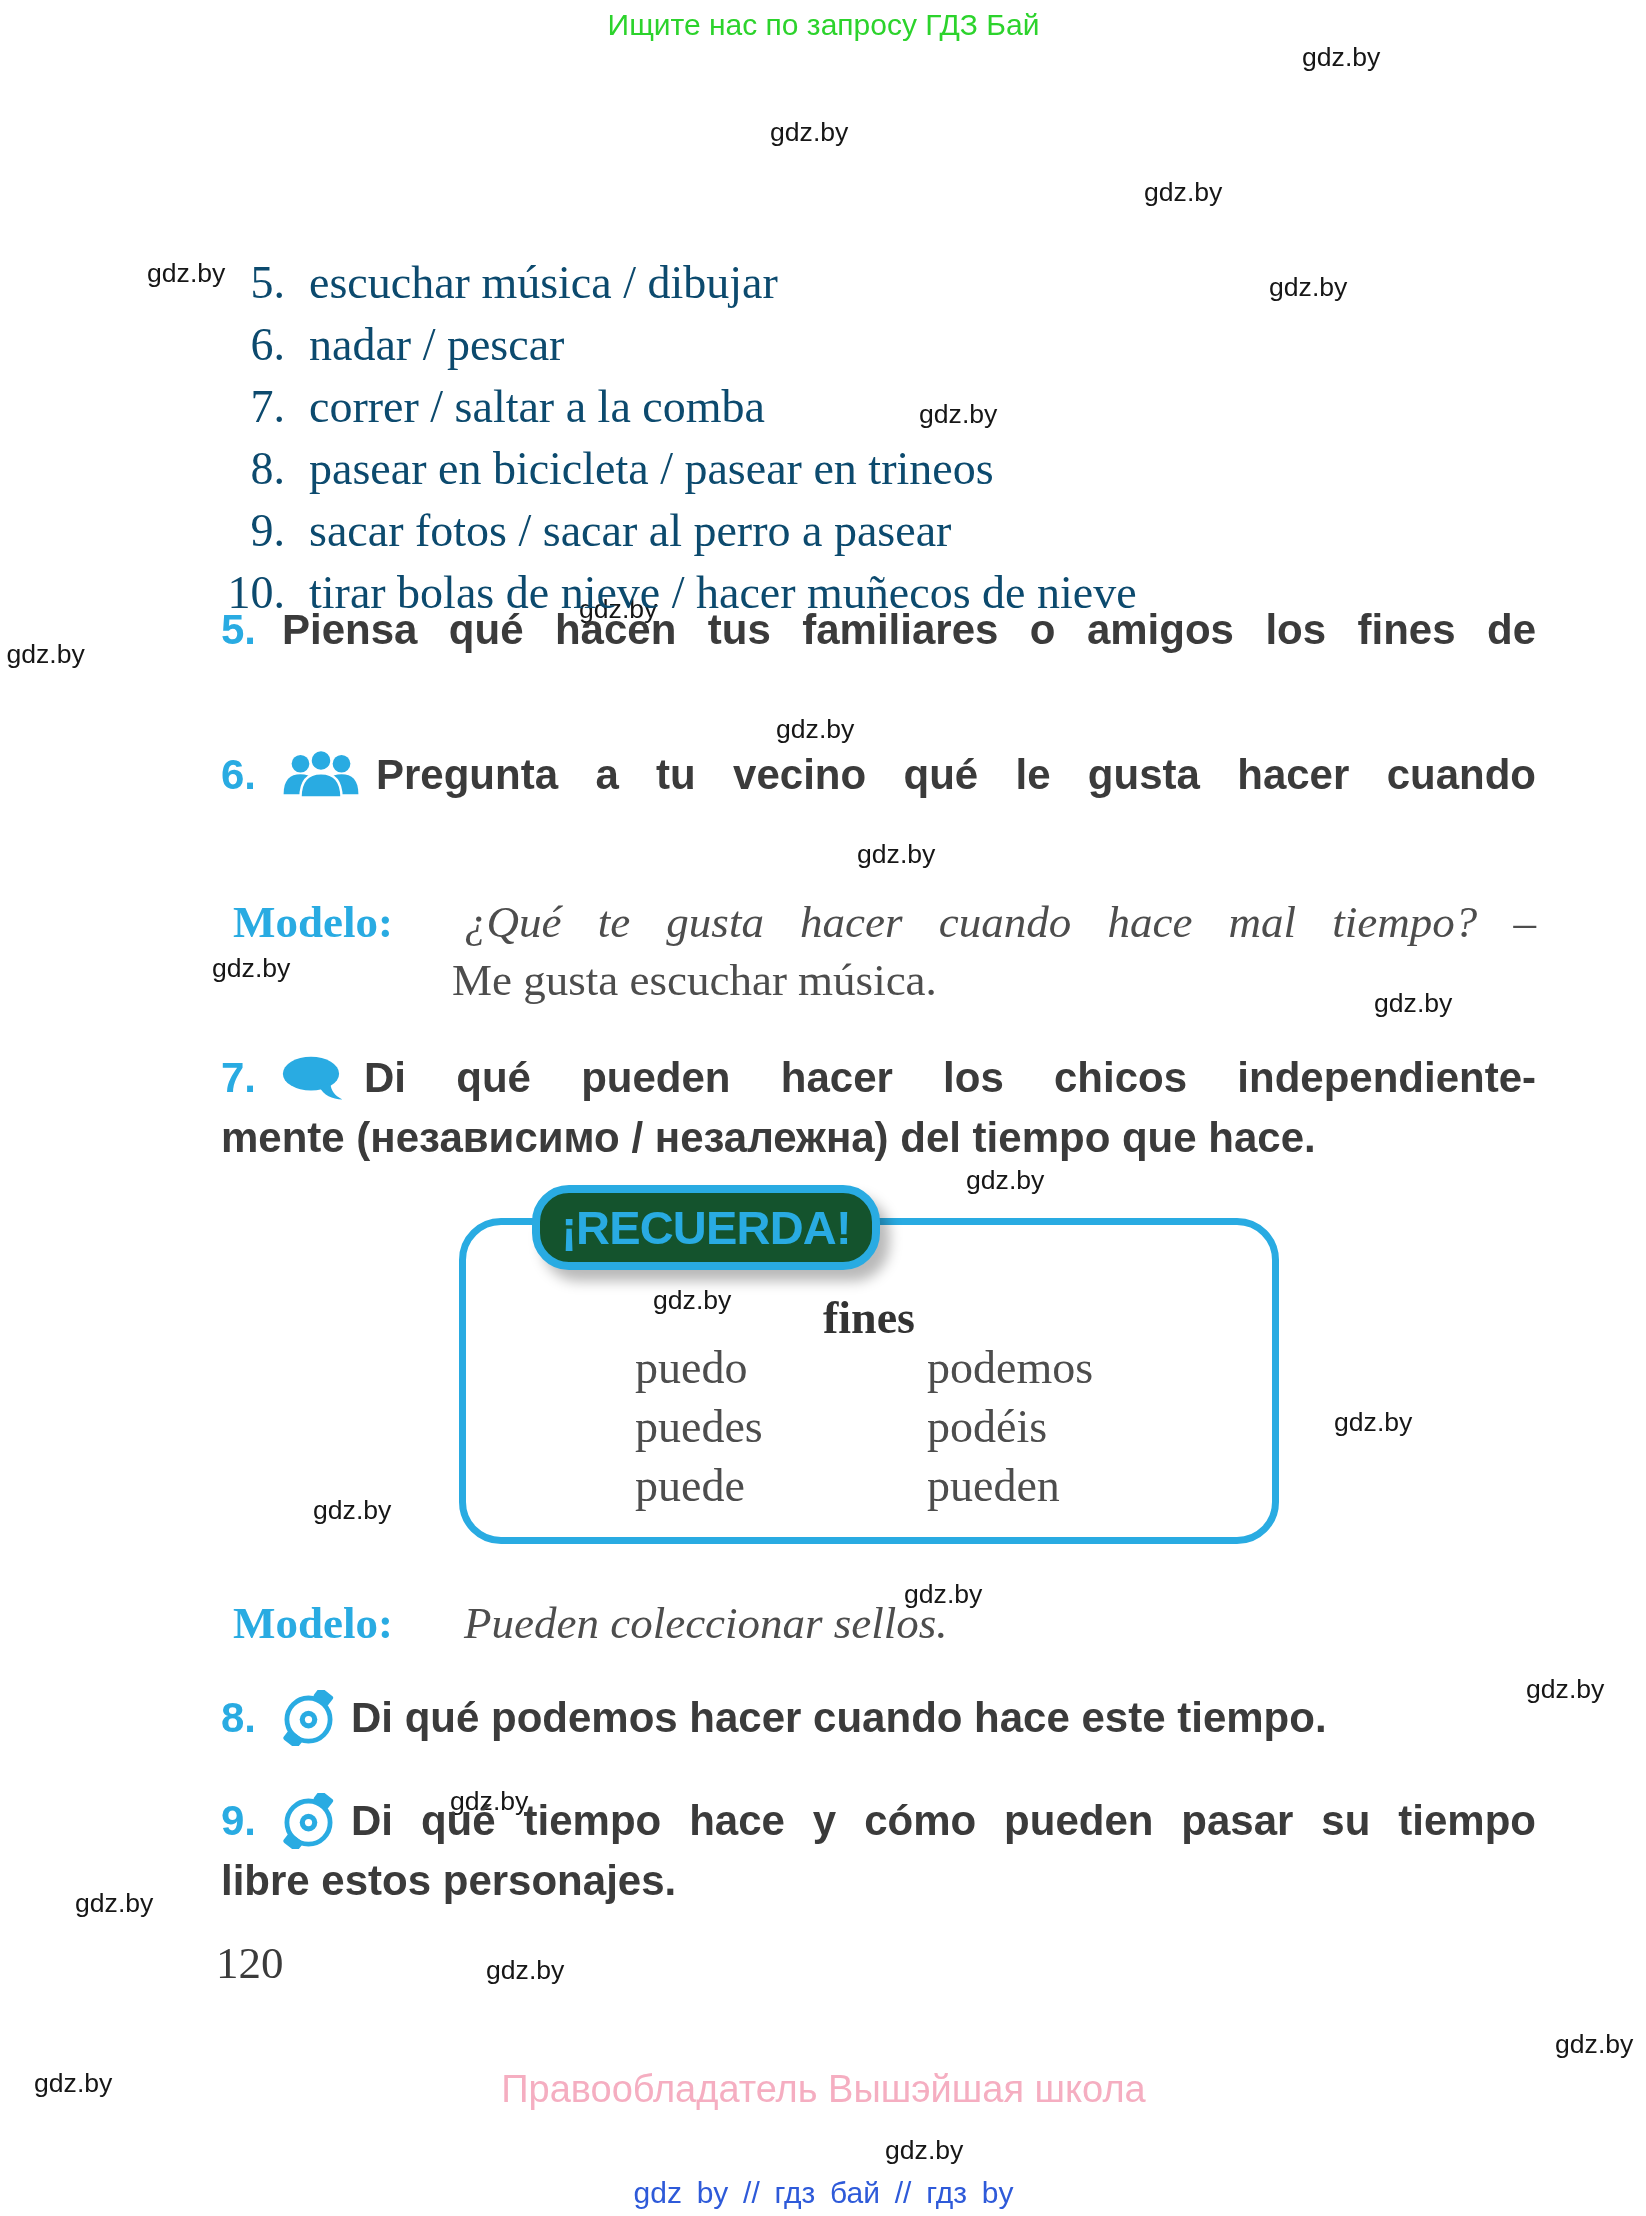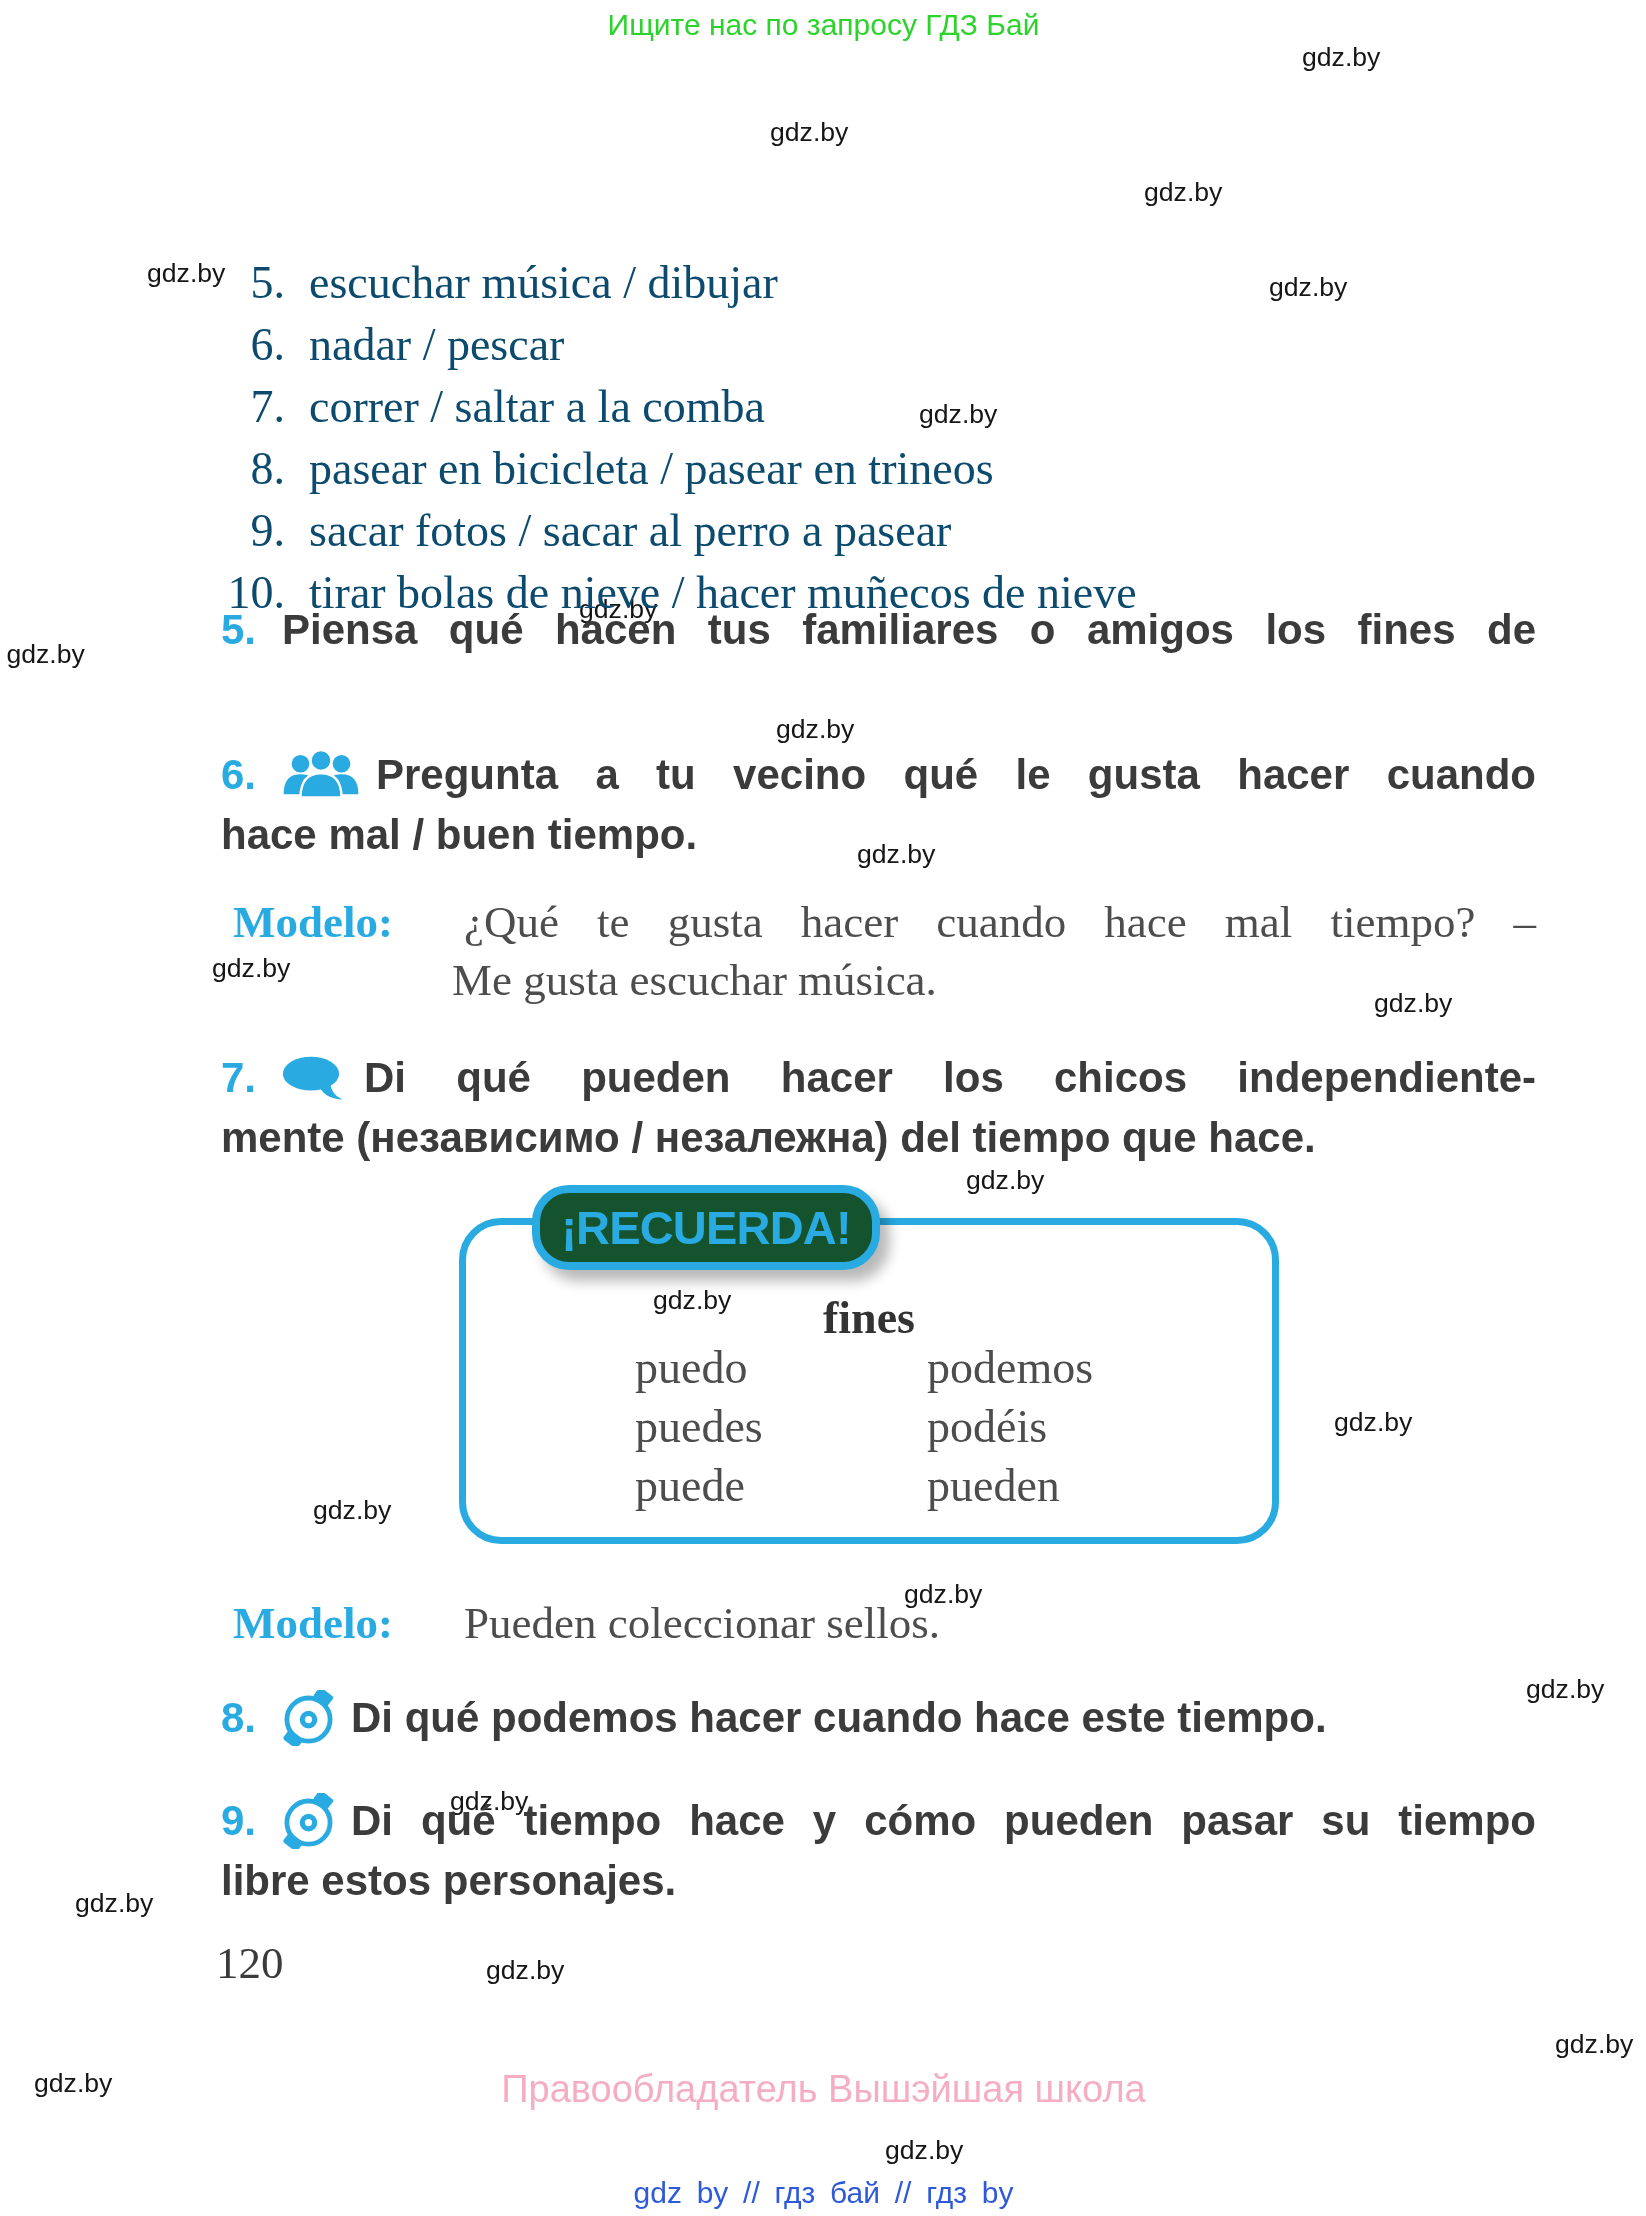--- a/index.html
+++ b/index.html
@@ -24,21 +24,21 @@
   .ex-icon{flex:none;margin-right:16px;display:flex;align-items:center;}
   .ex-text{flex:1;}
   .just{text-align:justify;text-align-last:justify;}
   .ex-line2{height:60px;line-height:60px;white-space:nowrap;}
   
   .modelo{position:absolute;left:221px;width:1315px;font-family:"Liberation Serif",serif;
     font-size:45px;color:#4D4D4D;}
   .modelo-line{display:flex;align-items:center;height:59px;}
   .modelo-label{color:#29ABE2;font-weight:bold;width:231px;flex:none;
     font-family:Liberation Serif, serif;margin-left:12px;}
-  .modelo-text{flex:1;}
+  .modelo-text{flex:1;font-style:italic;}
   .modelo-line2{height:59px;line-height:59px;padding-left:231px;white-space:nowrap;}
   
   .recuerda-box{position:absolute;left:459px;top:1218px;width:820px;height:326px;
     border:7.3px solid #29ABE2;border-radius:42px;box-sizing:border-box;background:#fff;}
   .recuerda-badge{position:absolute;left:532px;top:1185px;width:348px;height:85px;
     background:#14532d;border:8px solid #29ABE2;border-radius:37px;box-sizing:border-box;
     display:flex;align-items:center;justify-content:center;font-size:47px;font-weight:bold;
     color:#29ABE2;letter-spacing:-0.8px;z-index:2;
     box-shadow:9.7px 11.3px 13px rgba(0,0,0,0.28);}
   .poder-title{position:absolute;left:0;top:66px;width:100%;text-align:center;
@@ -126,21 +126,20 @@
             <path d="M2 56 C2 38 10 31 23 31 C36 31 44 38 44 56 Z"></path>
             <circle cx="74" cy="18" r="11"></circle>
             <path d="M53 56 C53 38 61 31 74 31 C87 31 95 38 95 56 Z"></path>
             <circle cx="48.5" cy="14" r="13" stroke="#ffffff" stroke-width="3"></circle>
             <path d="M23 60 C23 38 33 30 48.5 30 C64 30 74 38 74 60 Z" stroke="#ffffff" stroke-width="3"></path>
           </g>
         </svg>
       </span>
       <span class="ex-text just">Pregunta a tu vecino qué le gusta hacer cuando</span>
     </div>
-    <div class="ex-line2">hace mal / buen tiempo.</div>
   </div>
 
   <div class="modelo" style="top:892px">
     <div class="modelo-line">
       <span class="modelo-label">Modelo:</span>
       <span class="modelo-text just">¿Qué te gusta hacer cuando hace mal tiempo? –</span>
     </div>
     <div class="modelo-line2">Me gusta escuchar música.</div>
   </div>
 

